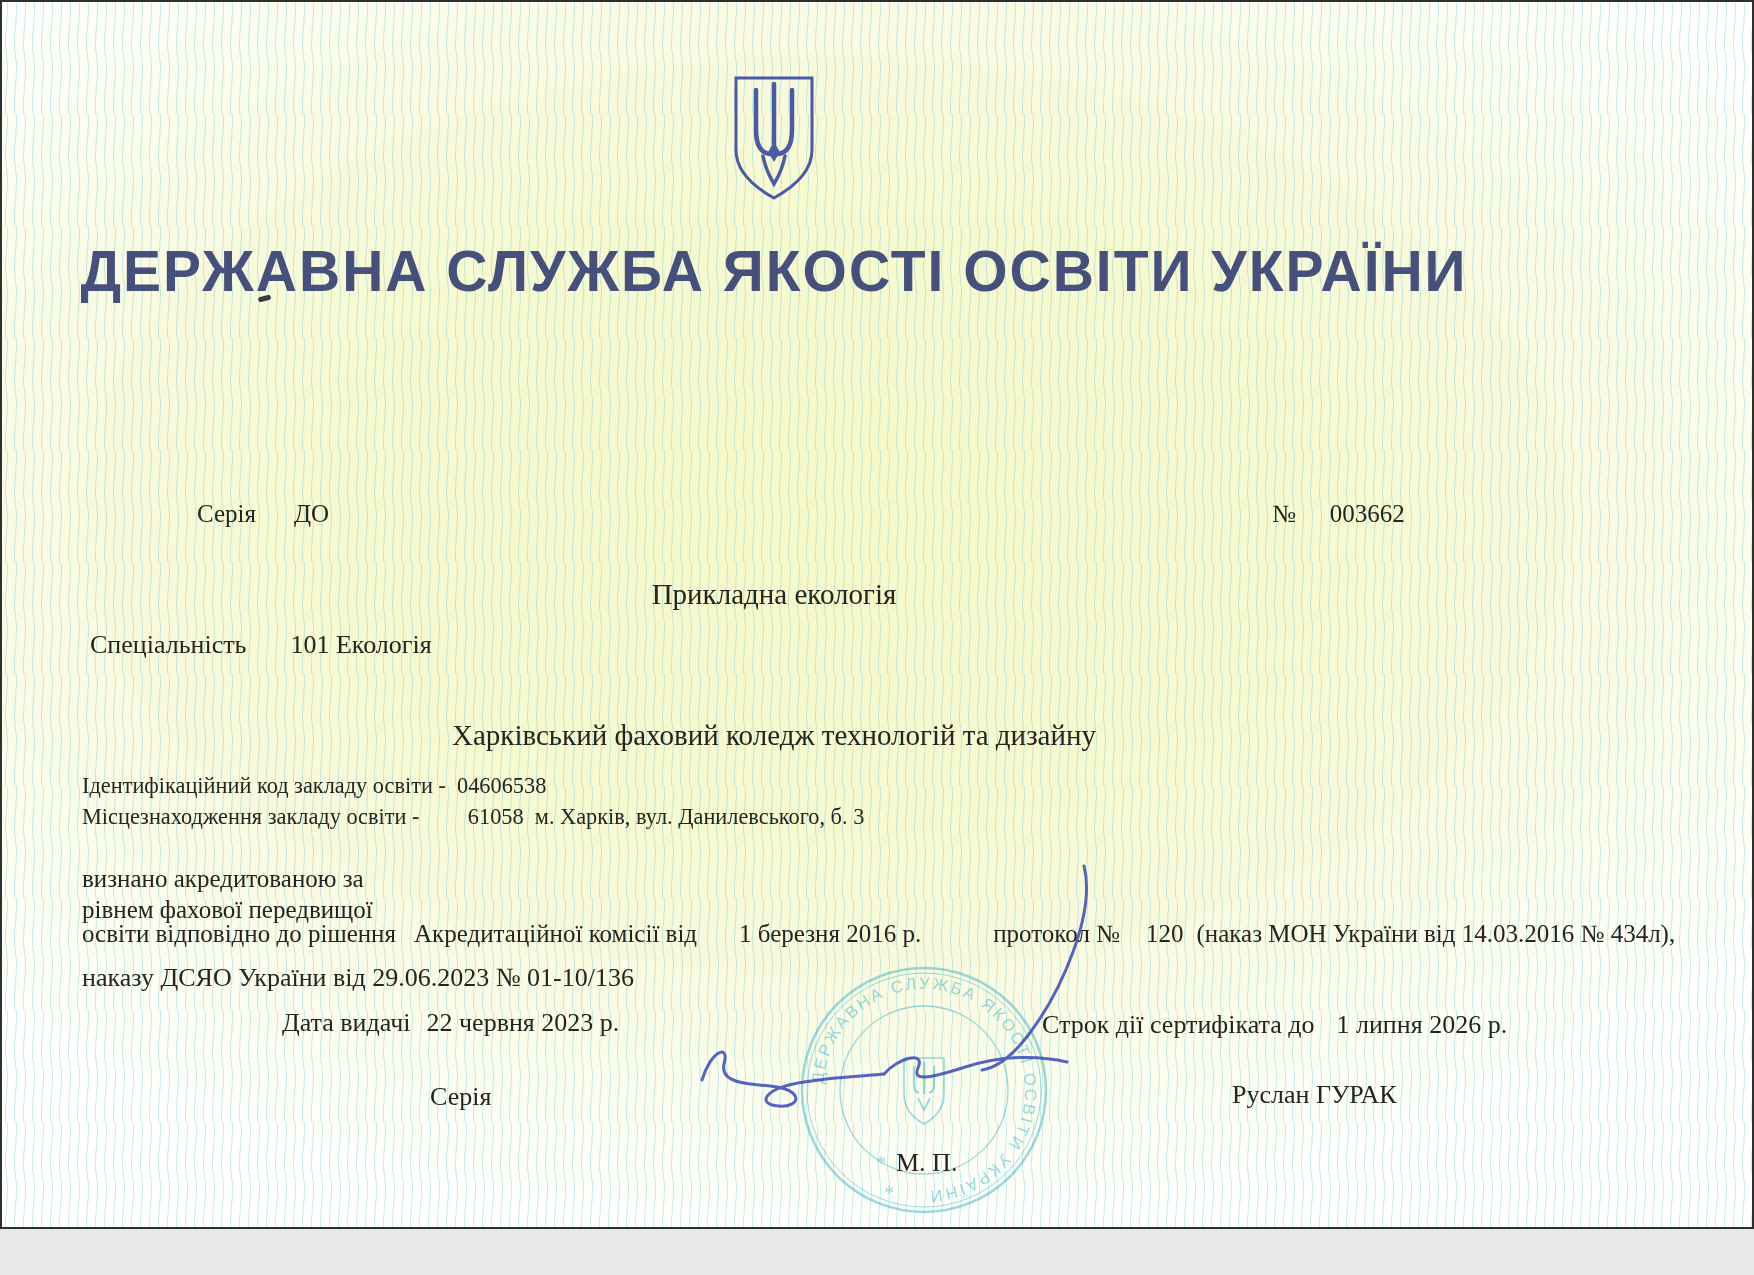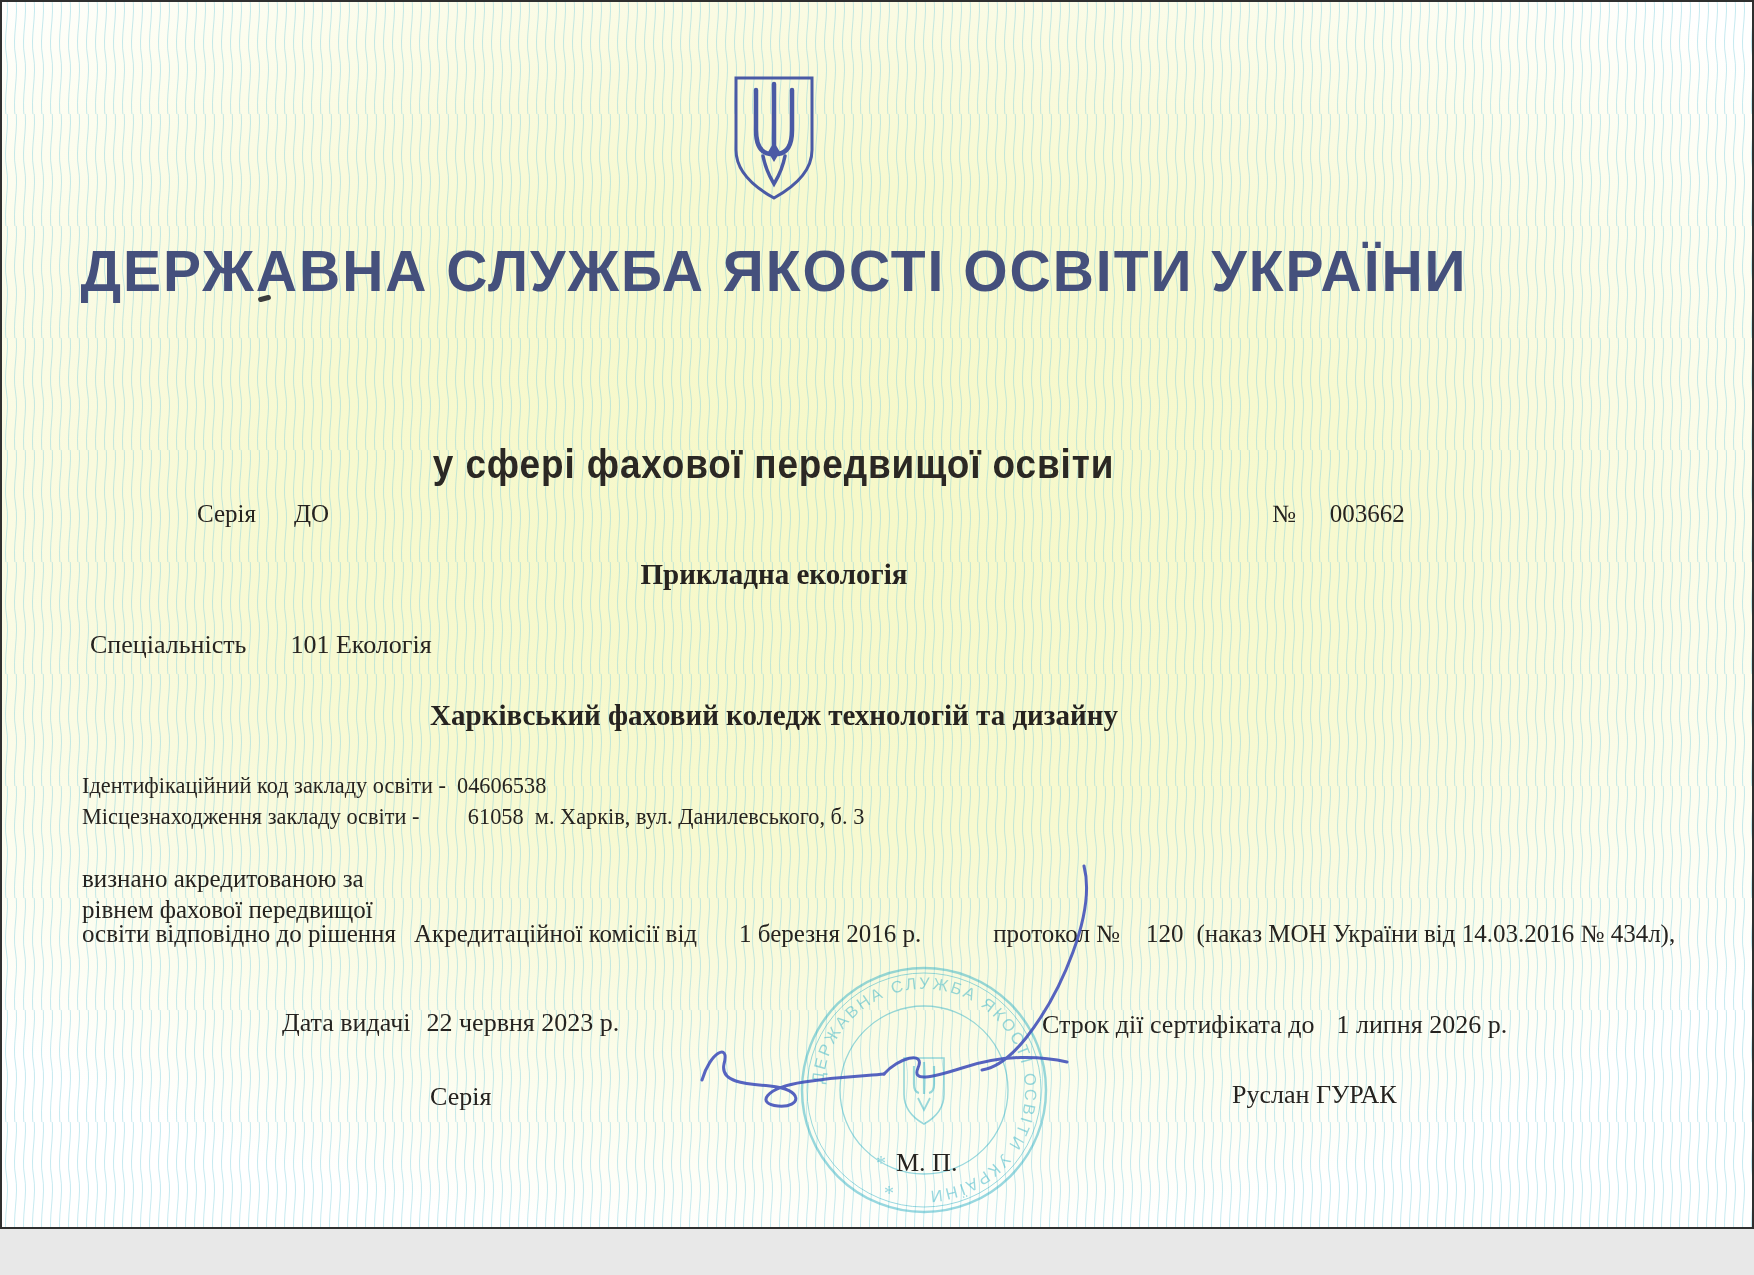--- a/index.html
+++ b/index.html
@@ -25,21 +25,21 @@
   }
   .cond{display:inline-block;font-family:"Liberation Sans",sans-serif;font-weight:bold;color:#2b2824;white-space:nowrap;}
   .doc-type{top:341px;font-size:58px;}
   .doc-type .cond{transform:scale(0.82,1.04);letter-spacing:4px;}
   .doc-subtitle{top:391px;font-size:46px;}
   .doc-subtitle .cond{transform:scale(0.88,1.02);letter-spacing:1px;}
   .doc-scope{top:438px;font-size:41px;}
   .doc-scope .cond{transform:scale(0.9,1);letter-spacing:1px;}
   .serif{font-family:"Liberation Serif",serif;color:#262320;white-space:nowrap;}
   .f24{font-size:24px;} .f25{font-size:25px;} .f26{font-size:26px;text-align:center;}
-  .bold{font-weight:bold;}
+  .bold{font-weight:normal;margin-top:20px;}
   .condensed-serif{display:inline-block;transform:scaleX(0.93);transform-origin:left center;}
   .val{white-space:pre-wrap;}
   .speck{left:256px;top:294px;width:13px;height:5px;background:#3c3c3c;border-radius:3px;transform:rotate(-14deg);}
   .stamp-svg{left:794px;top:960px;width:256px;height:256px;}
   .sig-svg{left:650px;top:840px;width:470px;height:290px;}
   .emblem-svg{left:727px;top:72px;width:90px;height:128px;}
   .mp{left:894px;top:1146px;z-index:3;}
 </style>
 </head>
 <body>
@@ -63,23 +63,20 @@
       <path d="M45,10 V80" stroke-width="4.5" stroke-linecap="round"></path>
       <path d="M45,68 L39,78 L45,88 L51,78 Z" fill="#4A5AA5" stroke="none"></path>
       <path d="M34,82 C37,97 41,103 45,110 C49,103 53,97 56,82" stroke-width="3.5" stroke-linecap="round"></path>
     </g>
   </svg>
 
   <div class="abs center-col org-title">ДЕРЖАВНА СЛУЖБА ЯКОСТІ ОСВІТИ УКРАЇНИ</div>
 
   <div class="abs speck"></div>
 
-  <div class="abs center-col doc-scope">
-    <span class="cond">у сфері фахової передвищої освіти</span>
-  </div>
 
   <div class="abs serif f25" style="left:195px;top:498px;">
     <span>Серія</span><span style="display:inline-block;width:38px;"></span><span>ДО</span>
   </div>
   <div class="abs serif f25" style="left:1270px;top:498px;">
     <span>№</span><span style="display:inline-block;width:34px;"></span><span>003662</span>
   </div>
 
   <div class="abs center-col serif bold" style="top:556px;font-size:29px;">Прикладна екологія</div>
 
@@ -98,20 +95,21 @@
     <span class="condensed-serif">
       <span>Місцезнаходження закладу освіти -</span><span style="display:inline-block;width:52px;"></span><span class="val">61058  м. Харків, вул. Данилевського, б. 3</span>
     </span>
   </div>
 
   <div class="abs serif f25" style="left:80px;top:863px;">визнано акредитованою за</div>
   <div class="abs serif f25" style="left:80px;top:894px;">рівнем фахової передвищої</div>
   <div class="abs serif f25" style="left:80px;top:918px;">
     <span>освіти відповідно до рішення</span><span style="display:inline-block;width:18px;"></span><span>Акредитаційної комісії від</span><span style="display:inline-block;width:42px;"></span><span>1 березня 2016 р.</span><span style="display:inline-block;width:72px;"></span><span>протокол №</span><span style="display:inline-block;width:26px;"></span><span>120</span><span style="display:inline-block;width:13px;"></span><span>(наказ МОН України від 14.03.2016 № 434л),</span>
   </div>
+  <div class="abs serif f26" style="left:80px;top:961px;">наказу ДСЯО України від 29.06.2023 № 01-10/136</div>
 
   <div class="abs serif f26" style="left:280px;top:1006px;">
     <span>Дата видачі</span><span style="display:inline-block;width:16px;"></span><span>22 червня 2023 р.</span>
   </div>
   <div class="abs serif f26" style="left:1040px;top:1008px;">
     <span>Строк дії сертифіката до</span><span style="display:inline-block;width:22px;"></span><span>1 липня 2026 р.</span>
   </div>
 
   <div class="abs serif f26" style="left:428px;top:1080px;">Серія</div>
   <div class="abs serif f26" style="left:1230px;top:1078px;">Руслан ГУРАК</div>

